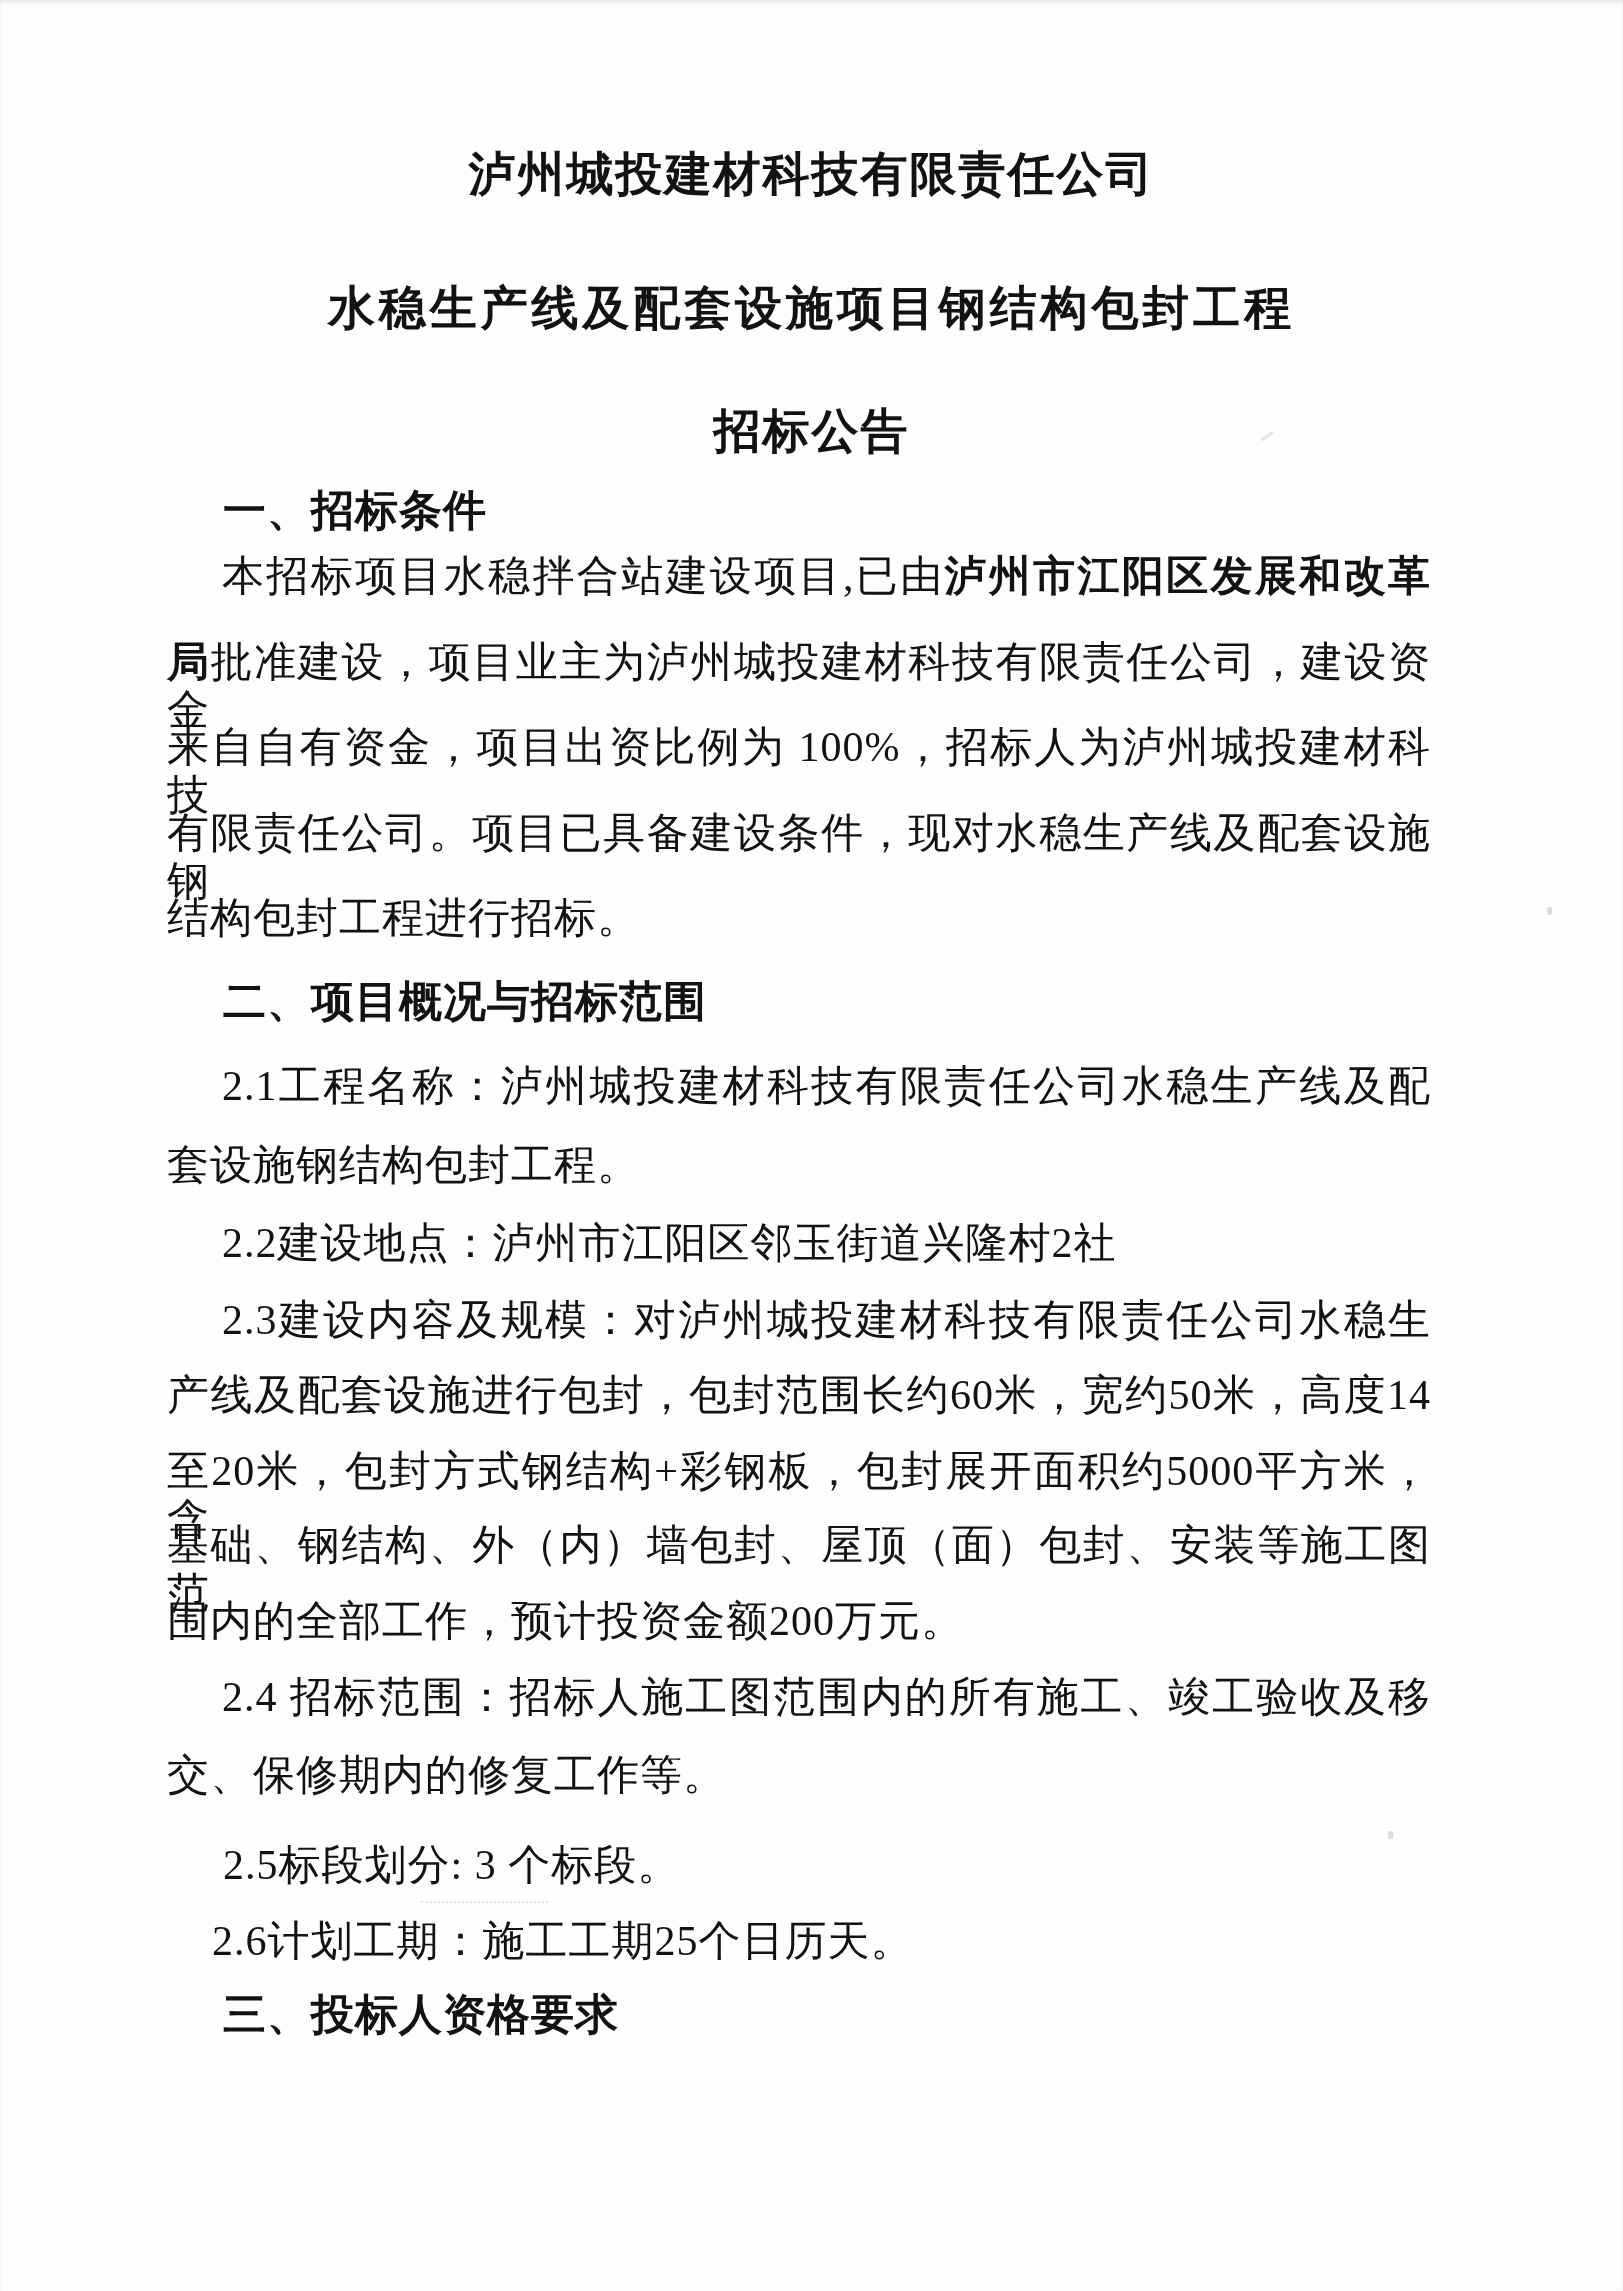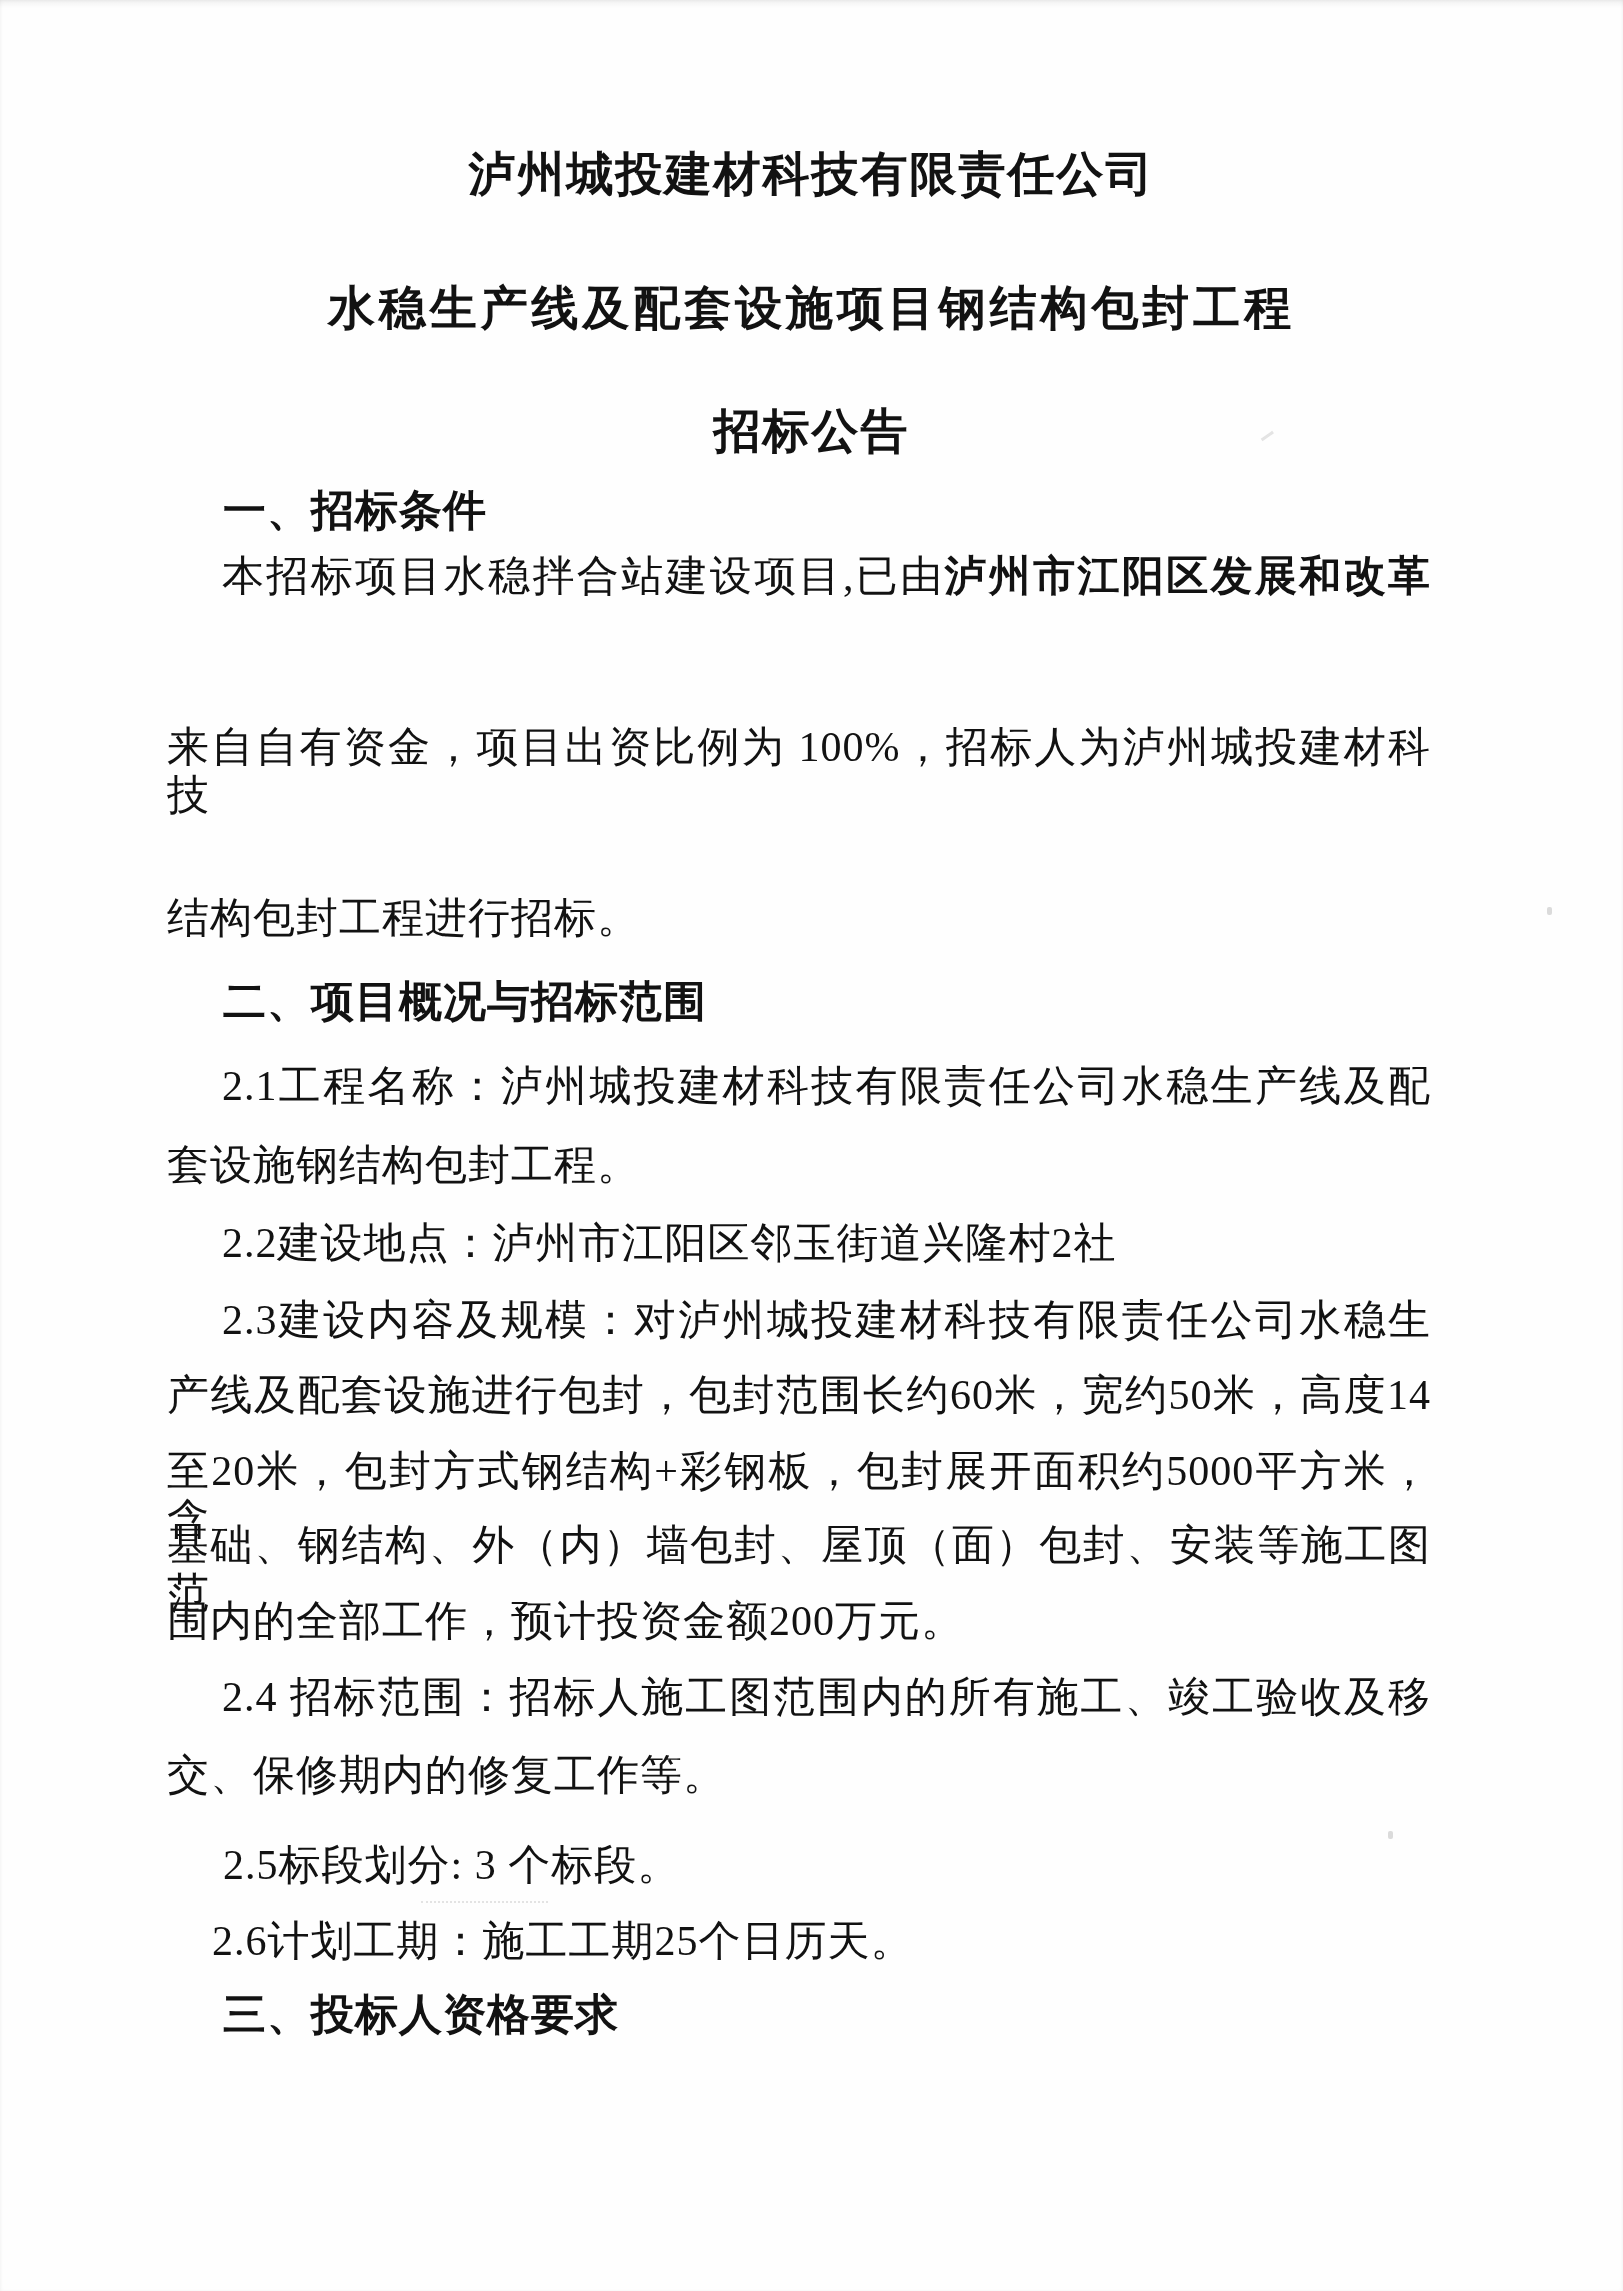--- a/index.html
+++ b/index.html
@@ -61,22 +61,24 @@
   <div class="artifact edge-shade"></div>
 
   <div class="line title" style="top:147px">泸州城投建材科技有限责任公司</div>
   <div class="line title title-2" style="top:281px">水稳生产线及配套设施项目钢结构包封工程</div>
   <div class="line title title-3" style="top:404px">招标公告</div>
 
   <div class="line heading heading-light" style="top:486px">一、招标条件</div>
 
   <div class="line just indent" style="top:552px"><span>本招标项目水稳拌合站建设项目,已由</span><span class="seg-bold">泸州市江阳区发展和改革</span></div>
 
+  <div class="line just" style="top:638px"><span class="seg-bold">局</span><span>批准建设，项目业主为泸州城投建材科技有限责任公司，建设资金</span></div>
 
   <div class="line just" style="top:723px">来自自有资金，项目出资比例为 100%，招标人为泸州城投建材科技</div>
+  <div class="line just" style="top:809px">有限责任公司。项目已具备建设条件，现对水稳生产线及配套设施钢</div>
   <div class="line heading" style="top:977px">二、项目概况与招标范围</div>
 
   <div class="line" style="top:894px">结构包封工程进行招标。</div>
 
   <div class="line just indent" style="top:1062px">2.1工程名称：泸州城投建材科技有限责任公司水稳生产线及配</div>
   <div class="line" style="top:1141px">套设施钢结构包封工程。</div>
 
   <div class="line" style="top:1219px;left:222px">2.2建设地点：泸州市江阳区邻玉街道兴隆村2社</div>
 
   <div class="line just indent" style="top:1296px">2.3建设内容及规模：对泸州城投建材科技有限责任公司水稳生</div>

